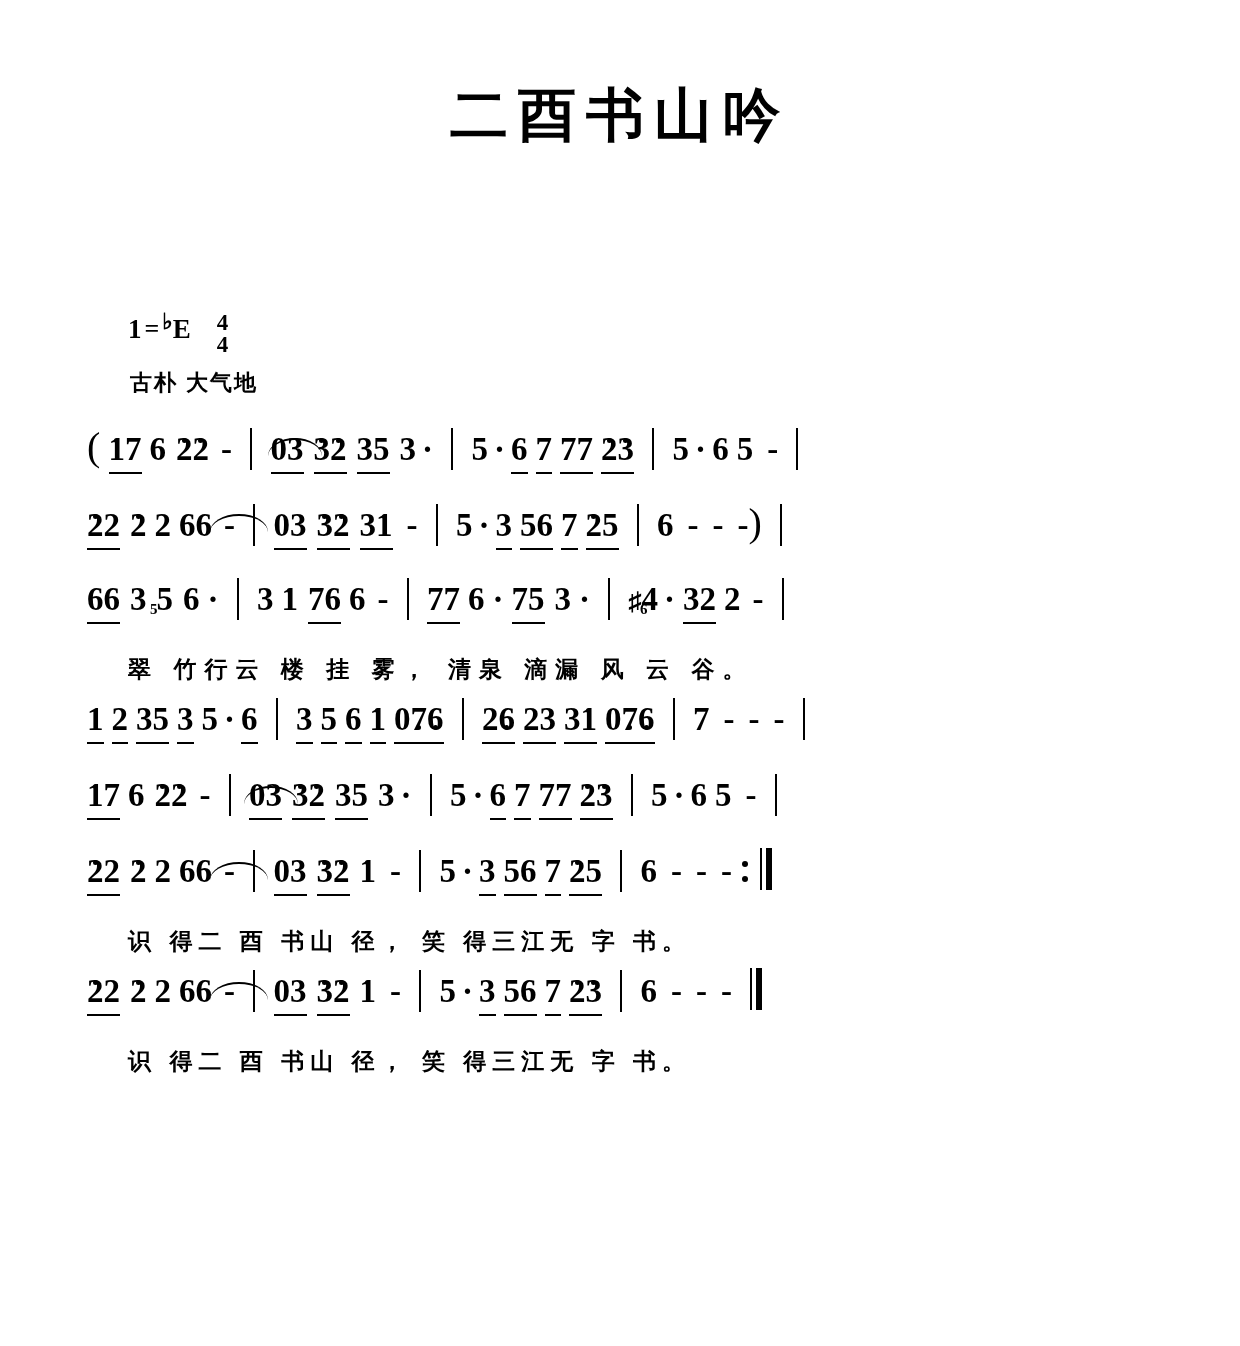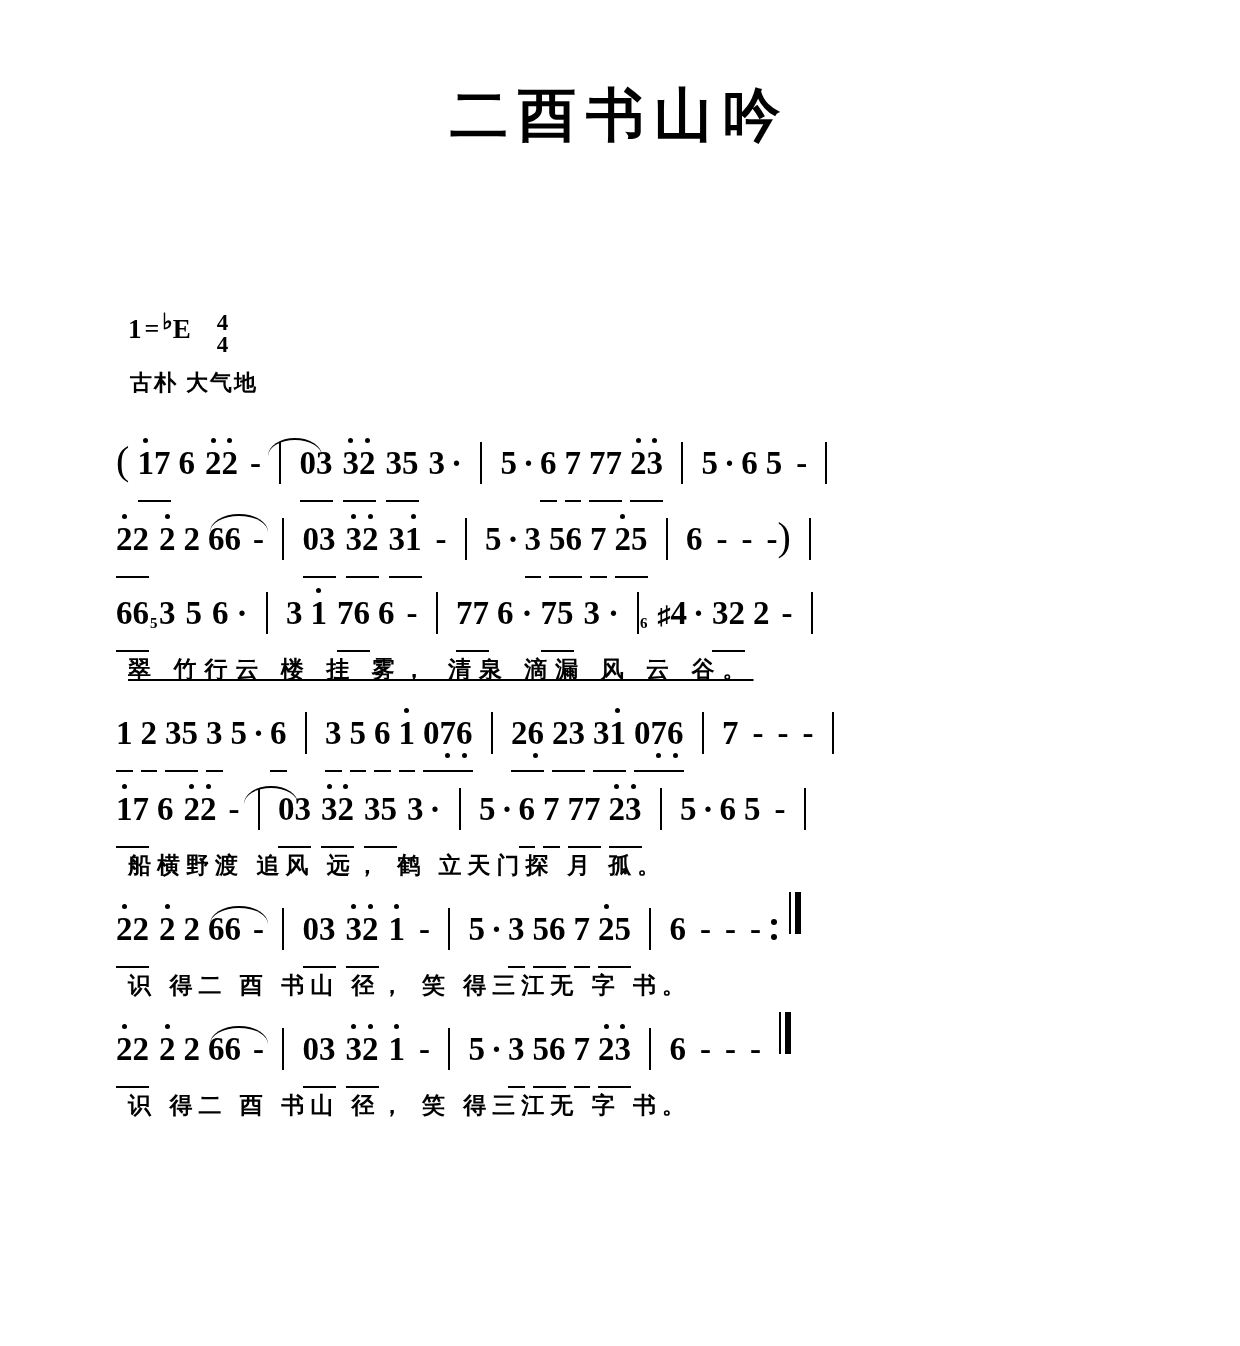--- a/index.html
+++ b/index.html
@@ -92,28 +92,28 @@
     top: 338px;
     width: 1240px;
   }
   .system {
     position: relative;
     margin-bottom: 2px;
   }
   .notes {
     position: relative;
     height: 74px;
-    padding-left: 116px;
+    padding-left: 87px;
     padding-right: 110px;
     font-family: "Liberation Serif", serif;
     font-size: 33px;
     font-weight: bold;
     white-space: nowrap;
     letter-spacing: 0;
-    line-height: 74px;
+    line-height: 46px;
   }
   .lyrics {
     position: relative;
     height: 44px;
     padding-left: 128px;
     padding-right: 110px;
     font-family: "Liberation Sans", sans-serif;
     font-size: 23px;
     font-weight: bold;
     white-space: nowrap;
@@ -265,21 +265,21 @@
         <span class="bar"></span>
         <span class="n">3</span><span class="sp" style="width:8px"></span><span class="n dot-up">1</span><span class="sp" style="width:10px"></span><span class="n u1">7</span><span class="n u1">6</span><span class="sp" style="width:8px"></span><span class="n">6</span><span class="sp" style="width:12px"></span><span class="n">-</span>
         <span class="bar"></span>
         <span class="n u1">7</span><span class="n u1">7</span><span class="sp" style="width:8px"></span><span class="n">6</span><span class="sp" style="width:8px"></span><span class="n">·</span><span class="sp" style="width:8px"></span><span class="n u1">7</span><span class="n u1">5</span><span class="sp" style="width:10px"></span><span class="n">3</span><span class="sp" style="width:8px"></span><span class="n">·</span>
         <span class="bar"></span>
         <span class="accid">♯</span><span class="n">4</span><span class="sp" style="width:6px"></span><span class="n">·</span><span class="sp" style="width:8px"></span><span class="n u1">3</span><span class="n u1">2</span><span class="sp" style="width:8px"></span><span class="n">2</span><span class="sp" style="width:12px"></span><span class="n">-</span>
         <span class="bar"></span>
         <span class="tuplet" style="left:150px; top:10px;">5</span>
         <span class="tuplet" style="left:640px; top:10px;">6</span>
       </div>
-      <div class="lyrics" style="letter-spacing:8px;text-decoration:underline;">翠 竹行云 楼 挂 雾， 清泉 滴漏 风 云 谷。</div>
+      <div class="lyrics" style="letter-spacing:8px;">翠 竹行云 楼 挂 雾， 清泉 滴漏 风 云 谷。</div>
     </div>
 
     <div class="system">
       <div class="notes">
         <span class="n u1">1</span><span class="sp" style="width:8px"></span><span class="n u1">2</span><span class="sp" style="width:8px"></span><span class="n u1">3</span><span class="n u1">5</span><span class="sp" style="width:8px"></span><span class="n u1">3</span><span class="sp" style="width:8px"></span><span class="n">5</span><span class="sp" style="width:6px"></span><span class="n">·</span><span class="sp" style="width:6px"></span><span class="n u1">6</span>
         <span class="bar"></span>
         <span class="n u1">3</span><span class="sp" style="width:8px"></span><span class="n u1">5</span><span class="sp" style="width:8px"></span><span class="n u1">6</span><span class="sp" style="width:8px"></span><span class="n dot-up u1">1</span><span class="sp" style="width:8px"></span><span class="n u1">0</span><span class="n u1 dot-dn">7</span><span class="n u1 dot-dn">6</span>
         <span class="bar"></span>
         <span class="n u1">2</span><span class="n u1 dot-dn">6</span><span class="sp" style="width:8px"></span><span class="n u1">2</span><span class="n u1">3</span><span class="sp" style="width:8px"></span><span class="n u1">3</span><span class="n dot-up u1">1</span><span class="sp" style="width:8px"></span><span class="n u1">0</span><span class="n u1 dot-dn">7</span><span class="n u1 dot-dn">6</span>
         <span class="bar"></span>
@@ -293,21 +293,20 @@
         <span class="n dot-up u1">1</span><span class="n u1">7</span><span class="sp" style="width:8px"></span><span class="n">6</span><span class="sp" style="width:10px"></span><span class="n dot-up">2</span><span class="n dot-up">2</span><span class="sp" style="width:12px"></span><span class="n">-</span>
         <span class="bar"></span>
         <span class="n u1">0</span><span class="n u1">3</span><span class="sp" style="width:10px"></span><span class="n dot-up u1">3</span><span class="n dot-up u1">2</span><span class="sp" style="width:10px"></span><span class="n u1">3</span><span class="n u1">5</span><span class="sp" style="width:10px"></span><span class="n">3</span><span class="sp" style="width:6px"></span><span class="n">·</span>
         <span class="bar"></span>
         <span class="n">5</span><span class="sp" style="width:6px"></span><span class="n">·</span><span class="sp" style="width:6px"></span><span class="n u1">6</span><span class="sp" style="width:8px"></span><span class="n u1">7</span><span class="sp" style="width:8px"></span><span class="n u1">7</span><span class="n u1">7</span><span class="sp" style="width:8px"></span><span class="n dot-up u1">2</span><span class="n dot-up u1">3</span>
         <span class="bar"></span>
         <span class="n">5</span><span class="sp" style="width:6px"></span><span class="n">·</span><span class="sp" style="width:6px"></span><span class="n">6</span><span class="sp" style="width:8px"></span><span class="n">5</span><span class="sp" style="width:14px"></span><span class="n">-</span>
         <span class="bar"></span>
         <span class="slur" style="left:244px; top:14px; width:54px;"></span>
       </div>
-      <div class="lyrics" style="letter-spacing:6px;">船横野渡 追风 远， 鹤 立天门探 月 孤。</div>
     </div>
 
     <div class="system">
       <div class="notes">
         <span class="n dot-up u1">2</span><span class="n u1">2</span><span class="sp" style="width:10px"></span><span class="n dot-up">2</span><span class="sp" style="width:8px"></span><span class="n">2</span><span class="sp" style="width:8px"></span><span class="n">6</span><span class="n">6</span><span class="sp" style="width:12px"></span><span class="n">-</span>
         <span class="bar"></span>
         <span class="n u1">0</span><span class="n u1">3</span><span class="sp" style="width:10px"></span><span class="n dot-up u1">3</span><span class="n dot-up u1">2</span><span class="sp" style="width:10px"></span><span class="n dot-up">1</span><span class="sp" style="width:14px"></span><span class="n">-</span>
         <span class="bar"></span>
         <span class="n">5</span><span class="sp" style="width:6px"></span><span class="n">·</span><span class="sp" style="width:6px"></span><span class="n u1">3</span><span class="sp" style="width:8px"></span><span class="n u1">5</span><span class="n u1">6</span><span class="sp" style="width:8px"></span><span class="n u1">7</span><span class="sp" style="width:8px"></span><span class="n dot-up u1">2</span><span class="n u1">5</span>
         <span class="bar"></span>

